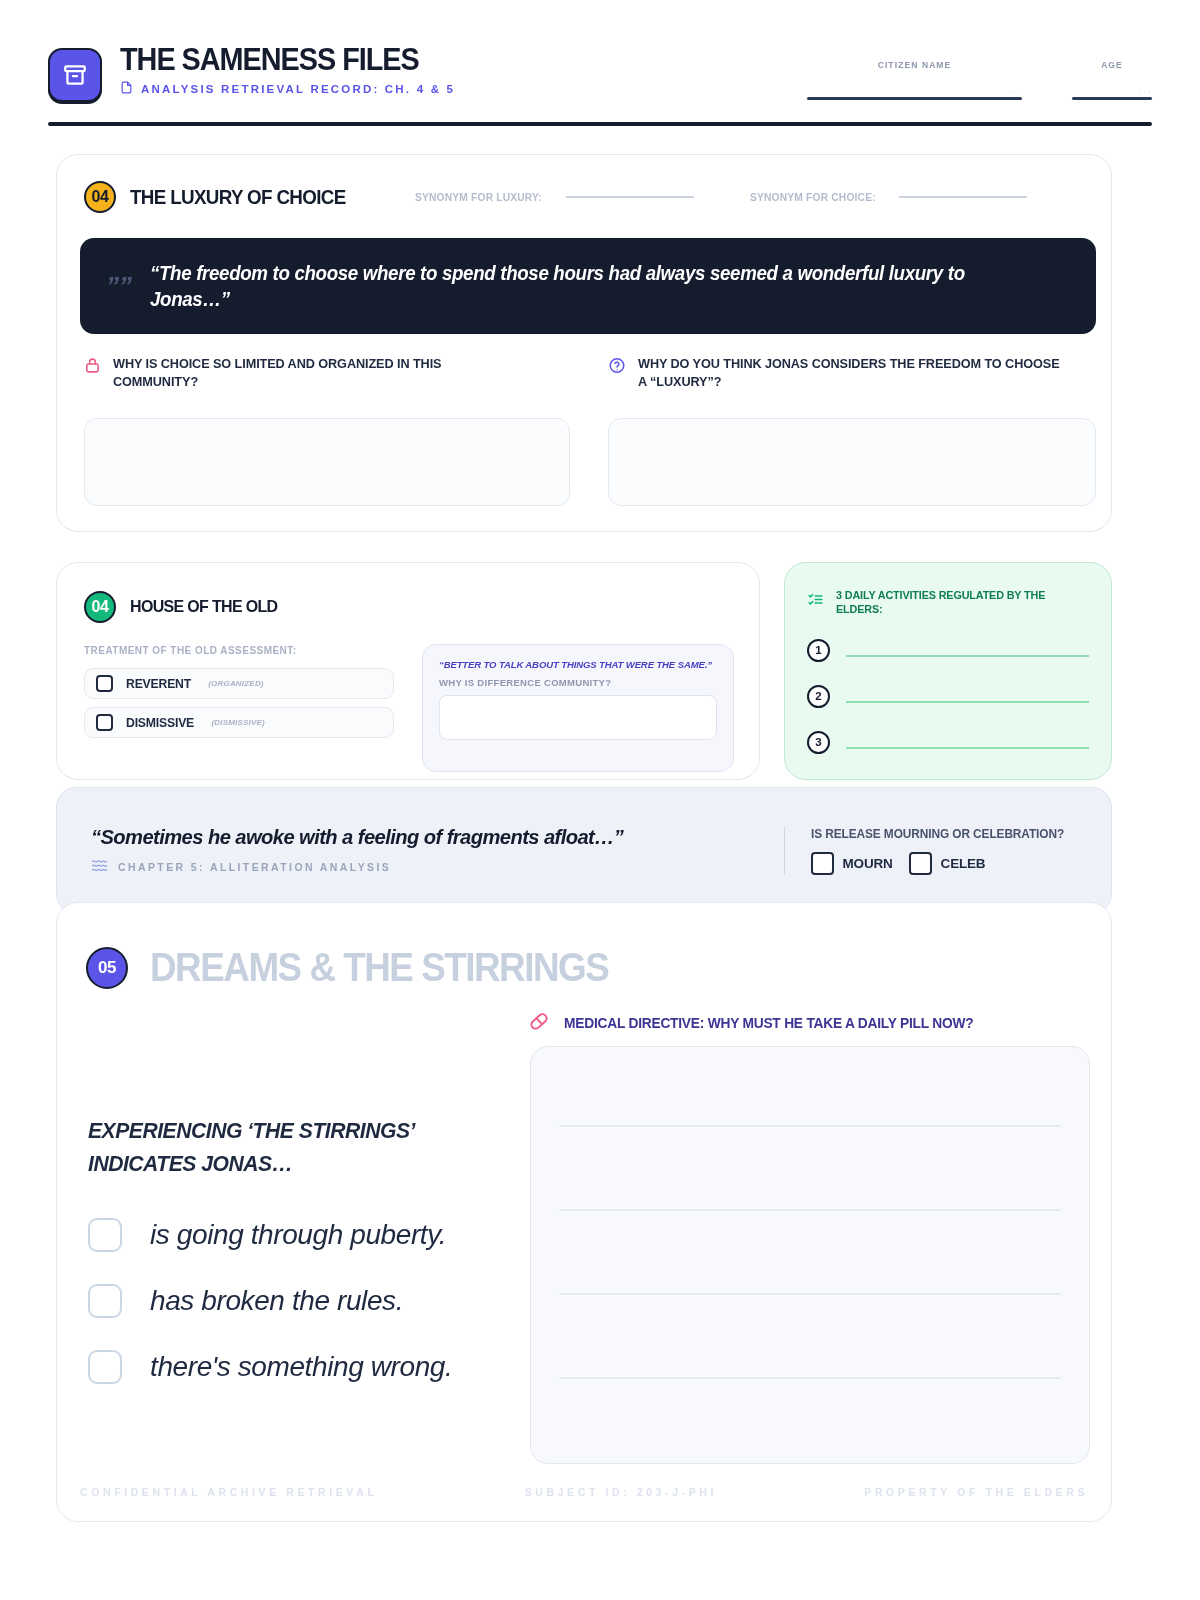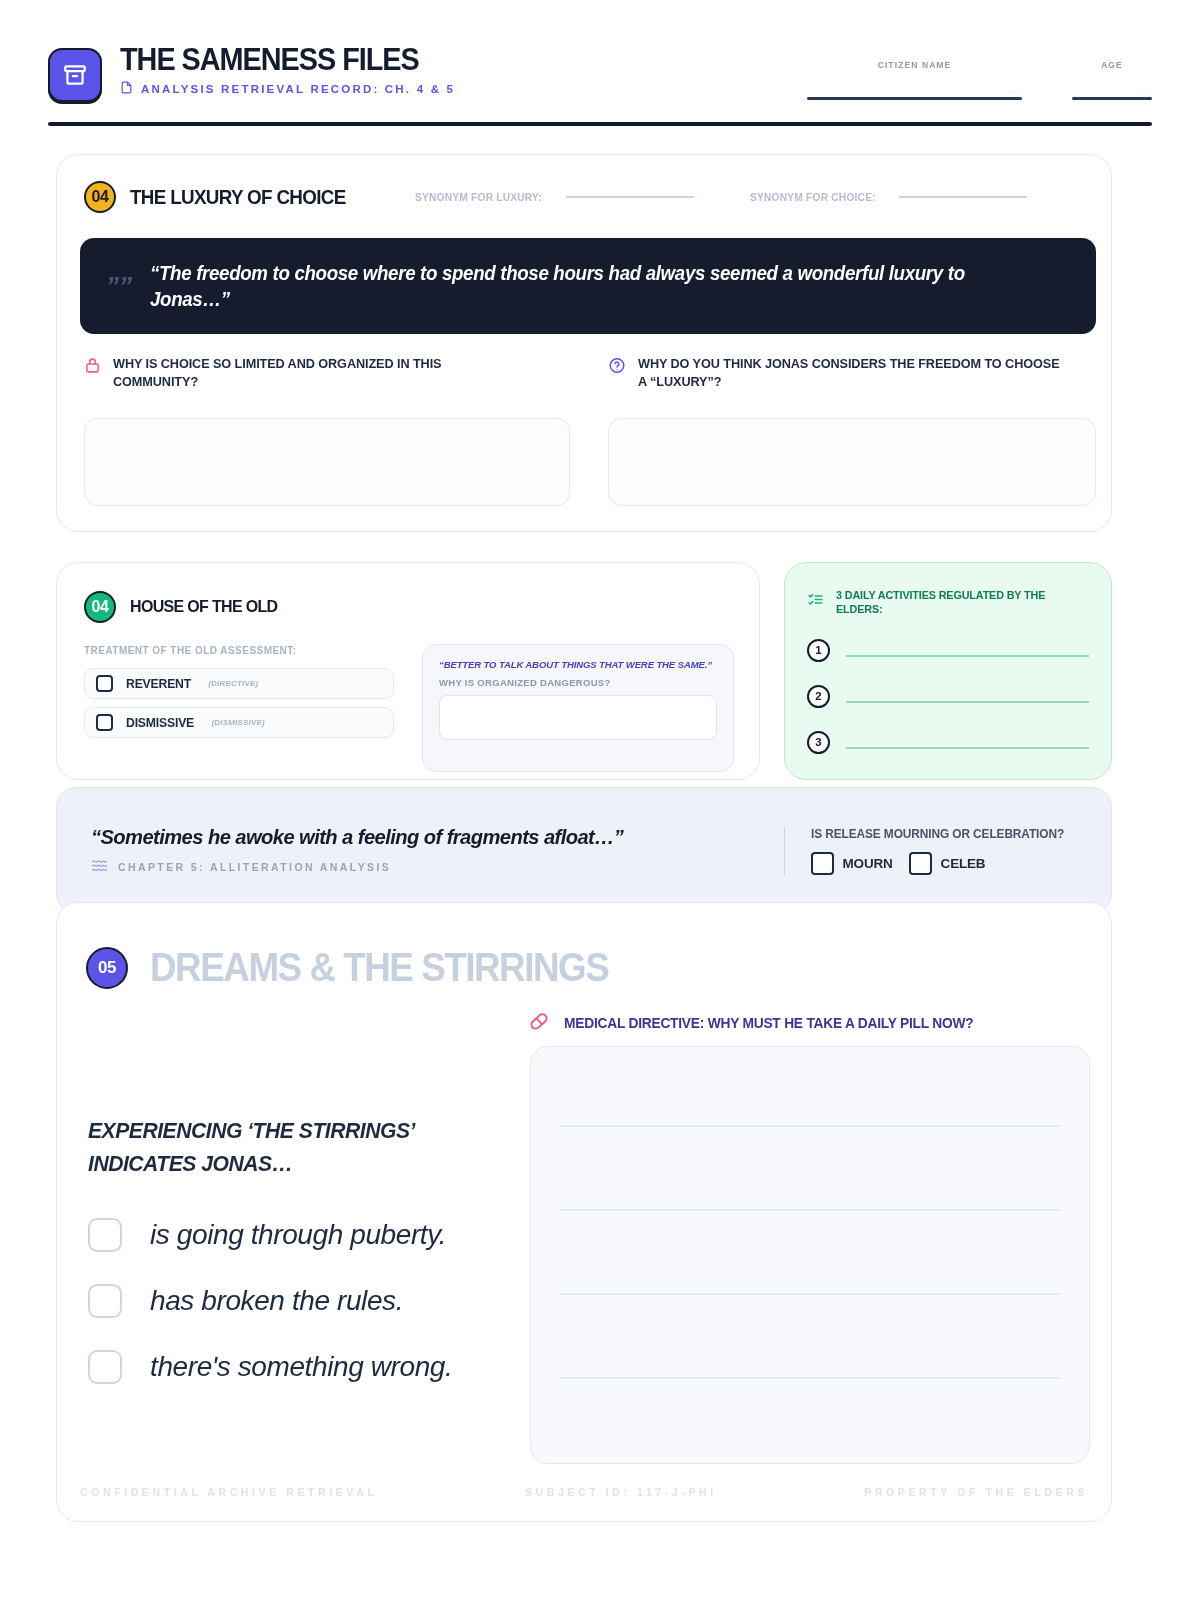--- a/index.html
+++ b/index.html
@@ -277,31 +277,31 @@
   <div class="sec-head" style="position:absolute; left:84px; top:591px;">
     <div class="badge green">04</div>
     <div class="sec-title" style="font-size:17px;">HOUSE OF THE OLD</div>
   </div>
 
   <div class="small-label" style="position:absolute; left:84px; top:644px;">TREATMENT OF THE OLD ASSESSMENT:</div>
 
   <div class="check-row" style="position:absolute; left:84px; top:668px; width:310px;">
     <span class="cb"></span>
     <span class="cb-label">REVERENT</span>
-    <span class="cb-sub">(DIRECTIVE)</span>
+    <span class="cb-sub">(ORGANIZED)</span>
   </div>
   <div class="check-row" style="position:absolute; left:84px; top:707px; width:310px;">
     <span class="cb"></span>
     <span class="cb-label">DISMISSIVE</span>
     <span class="cb-sub">(DISMISSIVE)</span>
   </div>
 
   <div class="mini-card">
     <div class="mini-quote">“BETTER TO TALK ABOUT THINGS THAT WERE THE SAME.”</div>
-    <div class="mini-q">WHY IS ORGANIZED DANGEROUS?</div>
+    <div class="mini-q">WHY IS DIFFERENCE COMMUNITY?</div>
     <div class="mini-input"></div>
   </div>
 
   <div class="card card-green">
     <div style="display:flex; align-items:flex-start; gap:12px; padding:26px 20px 0 22px;">
       <span style="flex:none; margin-top:2px;">
         <svg width="17" height="17" viewBox="0 0 24 24" fill="none" stroke="#13b87b" stroke-width="2.1" stroke-linecap="round" stroke-linejoin="round">
           <path d="M3 6.5l1.8 1.8L8 5"></path>
           <path d="M3 16.5l1.8 1.8L8 15"></path>
           <path d="M11.5 7h9.5"></path>
@@ -396,17 +396,17 @@
     <span class="cb-xl"></span>
     <span class="opt-label">has broken the rules.</span>
   </div>
   <div class="opt-row" style="position:absolute; left:88px; top:1350px;">
     <span class="cb-xl"></span>
     <span class="opt-label">there's something wrong.</span>
   </div>
 
   <div class="footer">
     <span class="foot-text">CONFIDENTIAL ARCHIVE RETRIEVAL</span>
-    <span class="foot-text">SUBJECT ID: 117-J-PHI</span>
+    <span class="foot-text">SUBJECT ID: 203-J-PHI</span>
     <span class="foot-text">PROPERTY OF THE ELDERS</span>
   </div>
 
 </div>
 
 </body></html>

